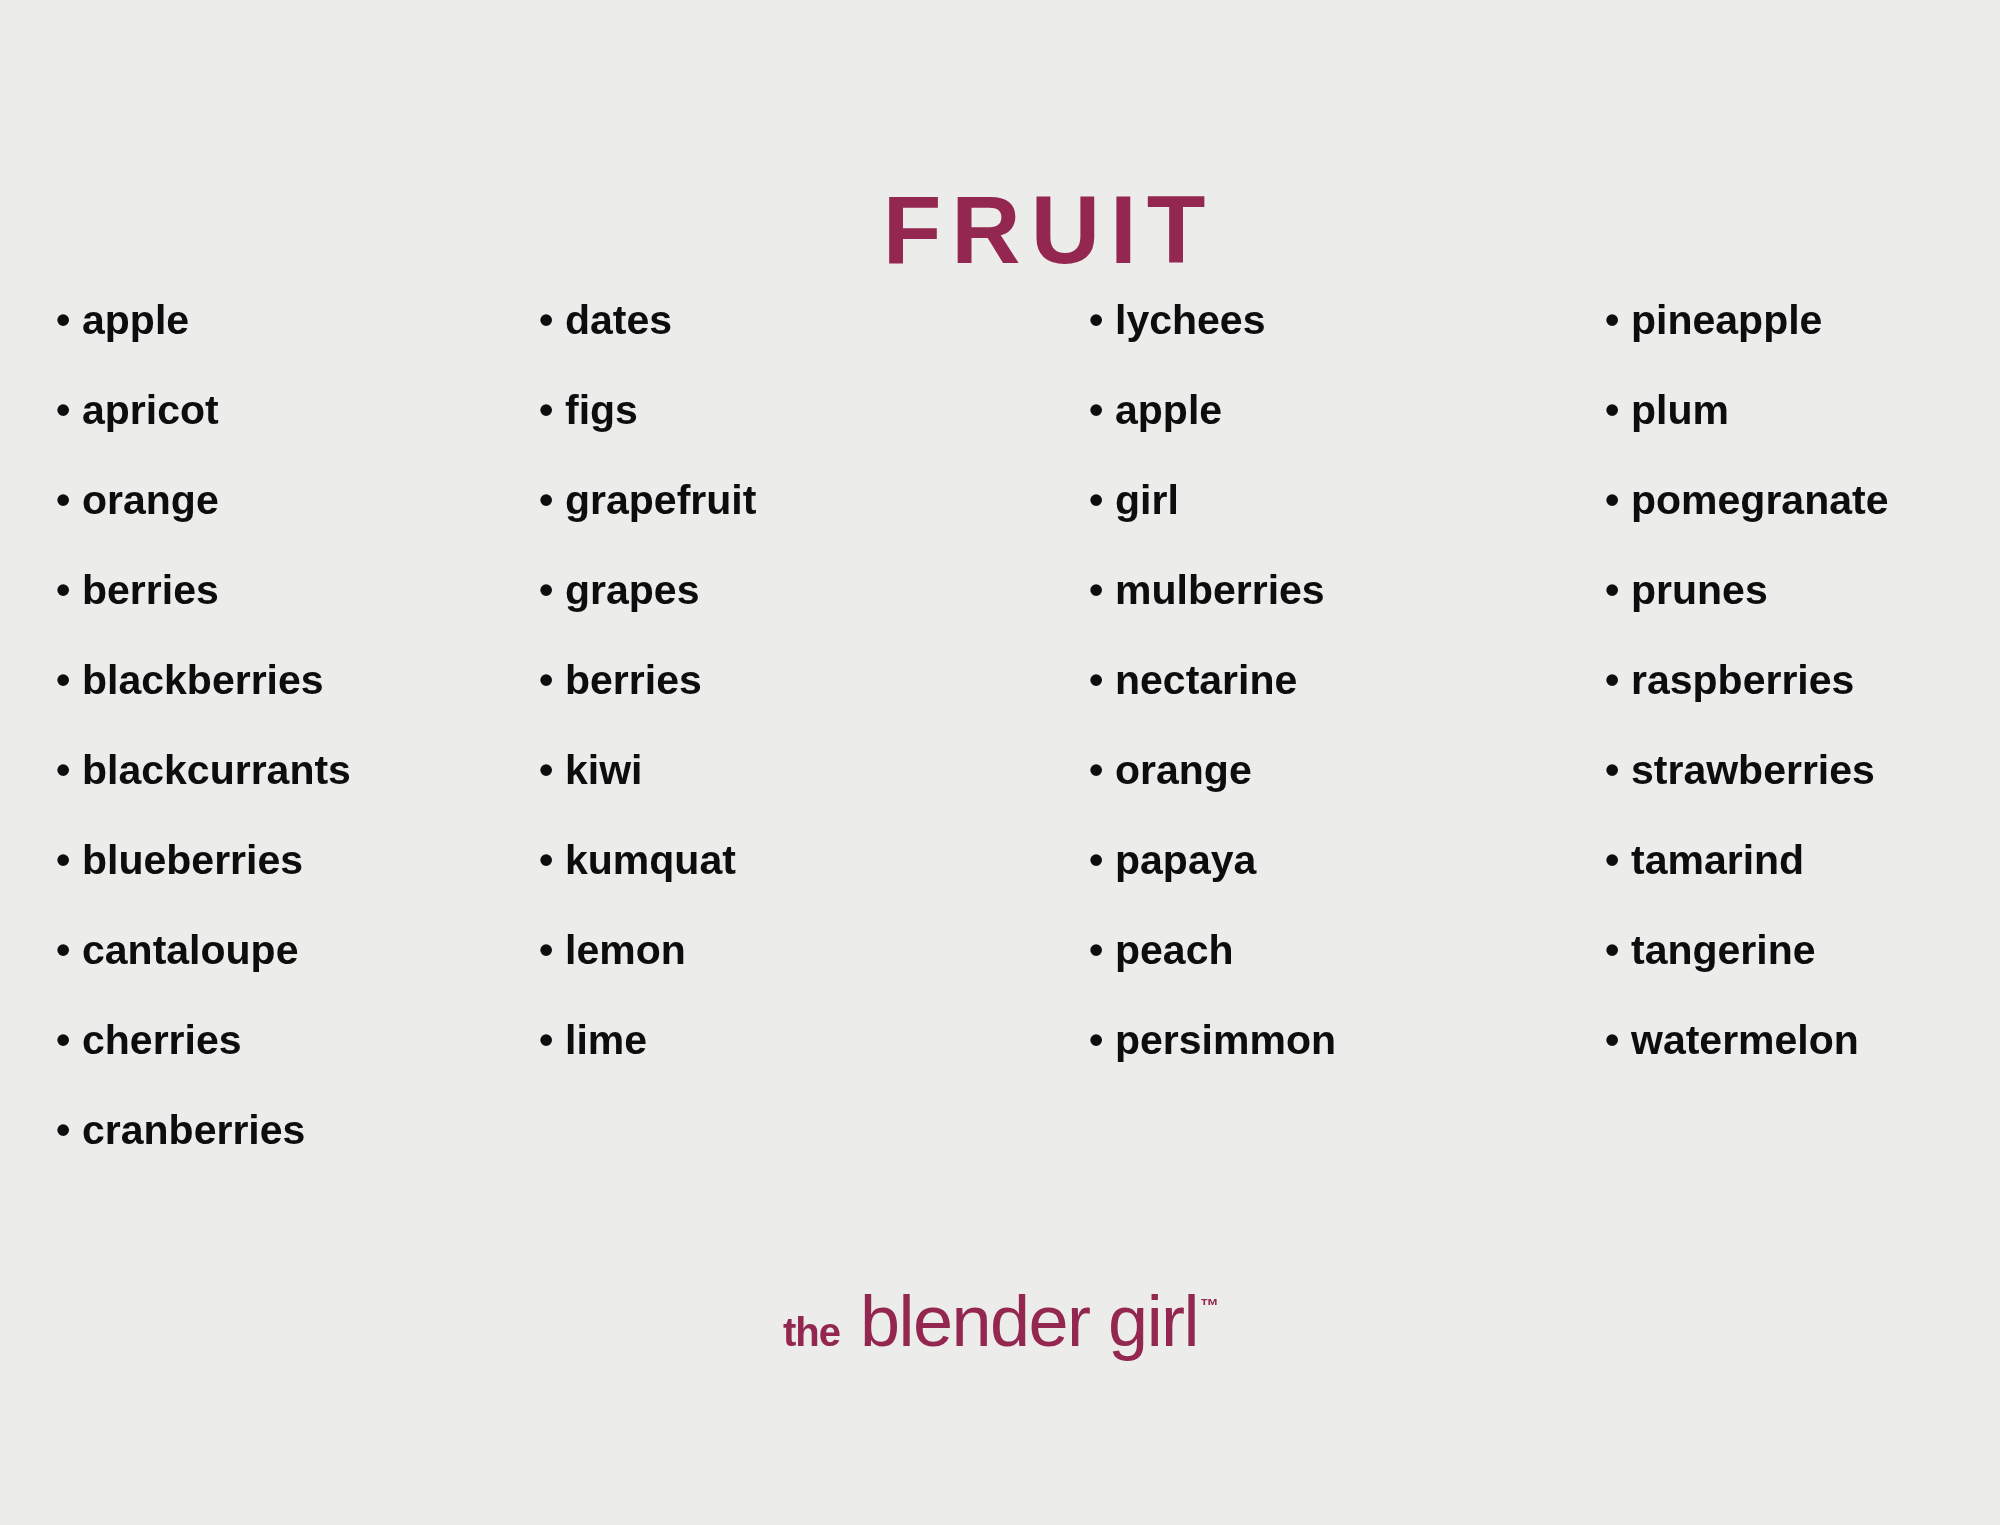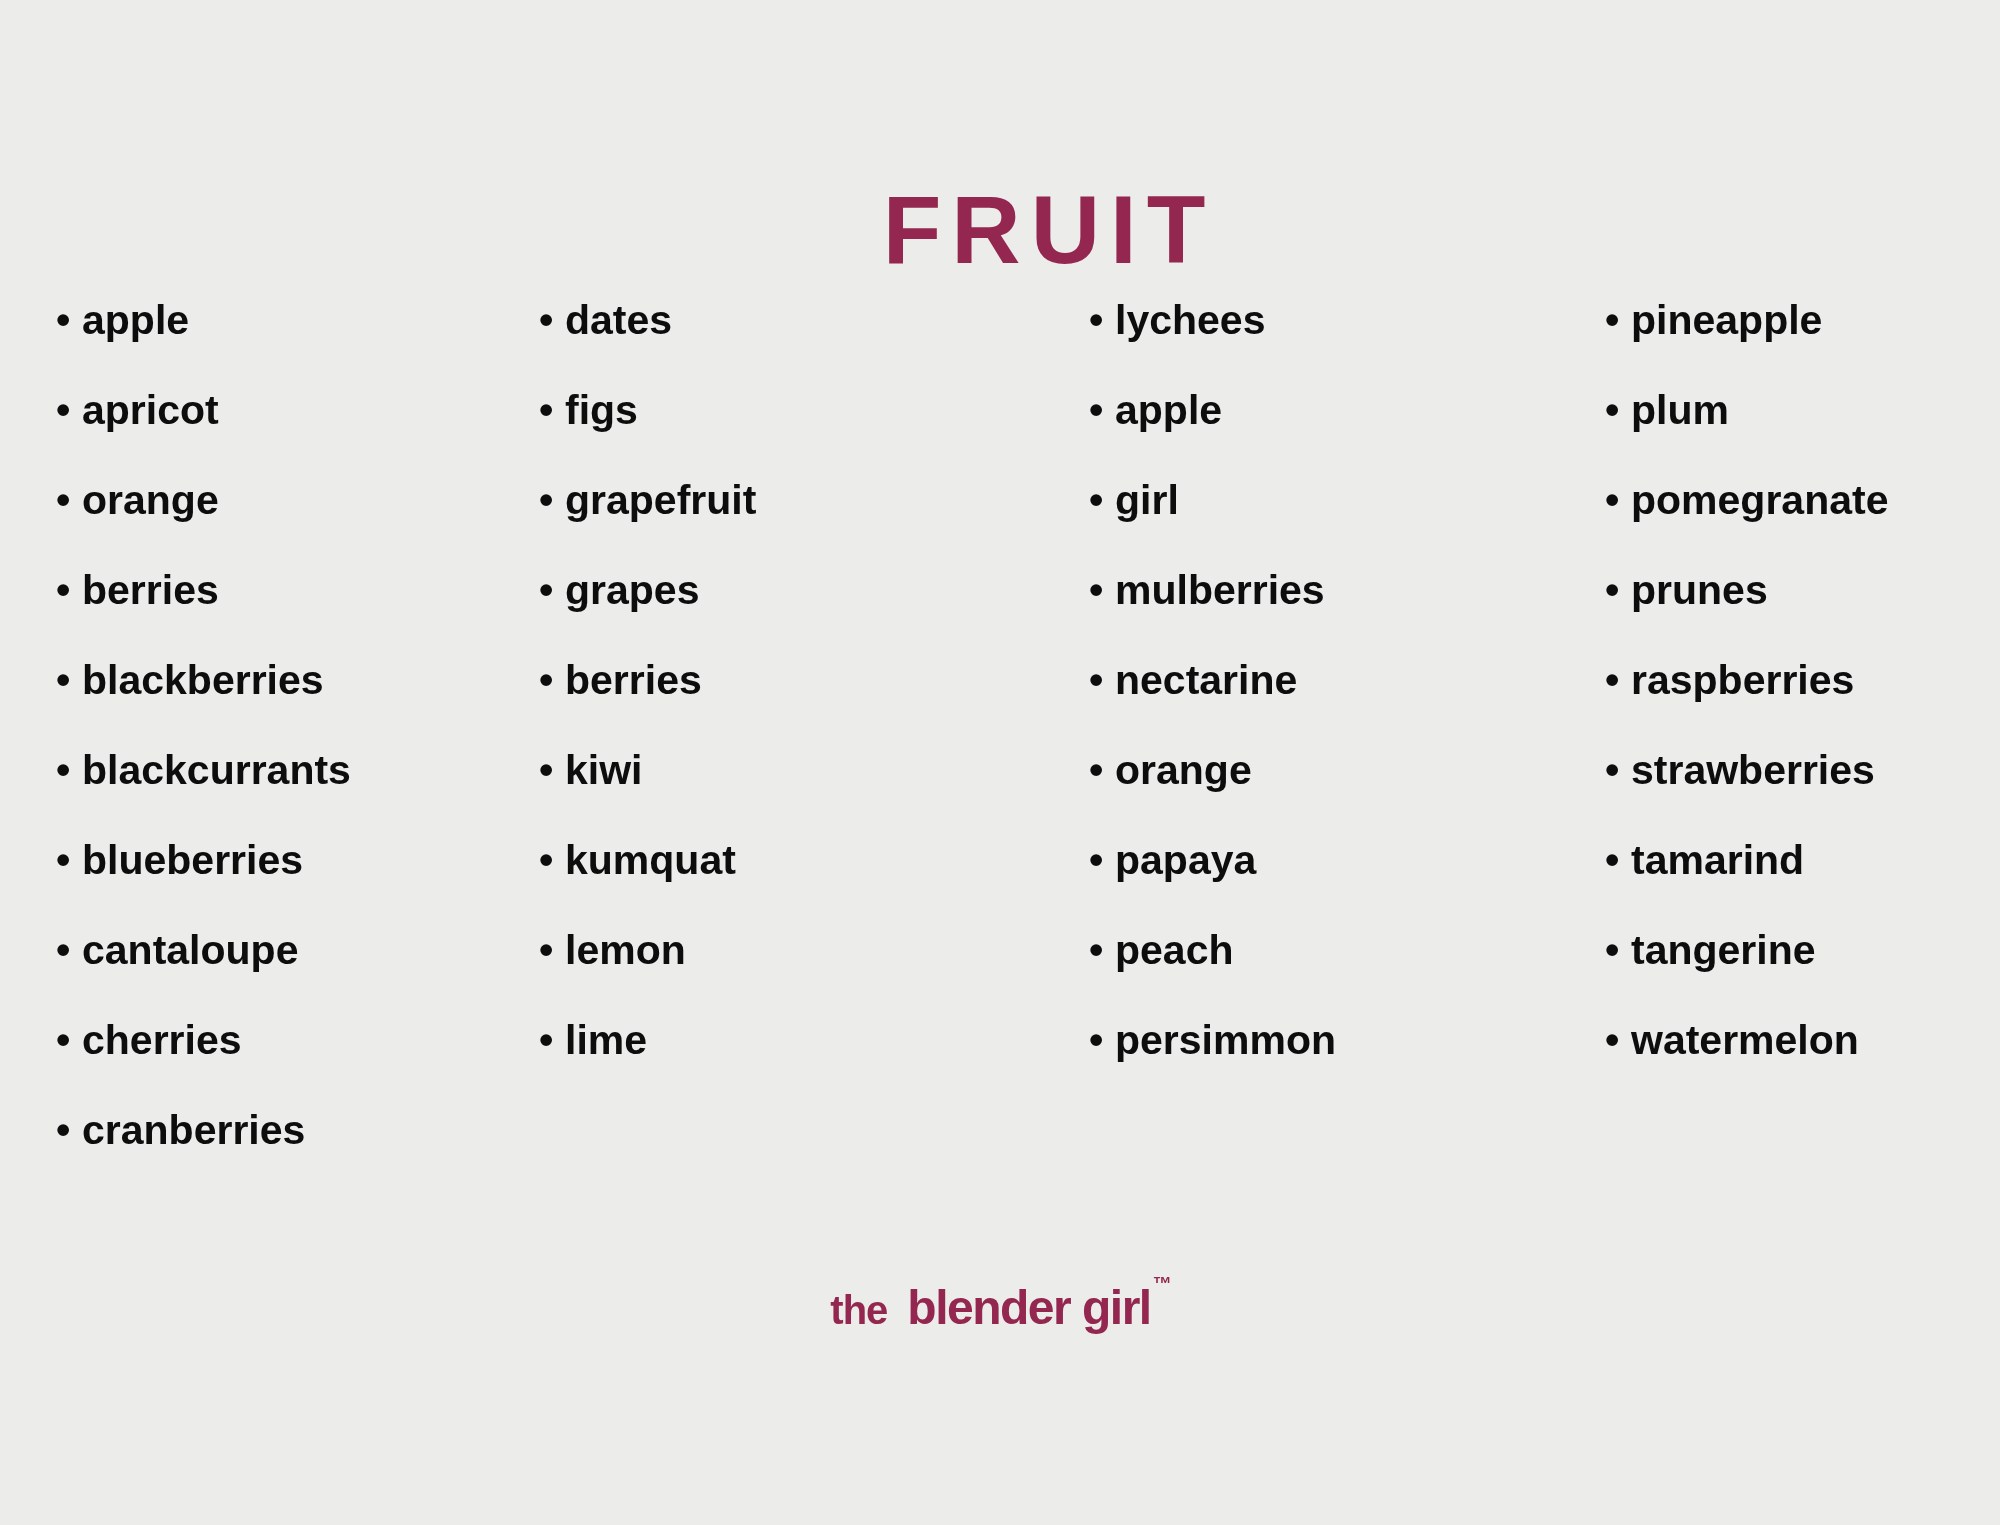--- a/index.html
+++ b/index.html
@@ -101,22 +101,22 @@
   }
   .logo-the {
     font-family: "Liberation Sans", "DejaVu Sans", sans-serif;
     font-size: 40px;
     font-weight: bold;
     letter-spacing: -1px;
     vertical-align: baseline;
   }
   .logo-main {
     font-family: "Liberation Sans", "DejaVu Sans", sans-serif;
-    font-size: 48px;
-    font-weight: bold;
+    font-size: 72px;
+    font-weight: normal;
     letter-spacing: -1.5px;
     margin-left: 20px;
     vertical-align: baseline;
   }
   .logo-tm {
     font-family: "Liberation Sans", "DejaVu Sans", sans-serif;
     font-size: 19px;
     font-weight: bold;
     vertical-align: super;
     position: relative;

